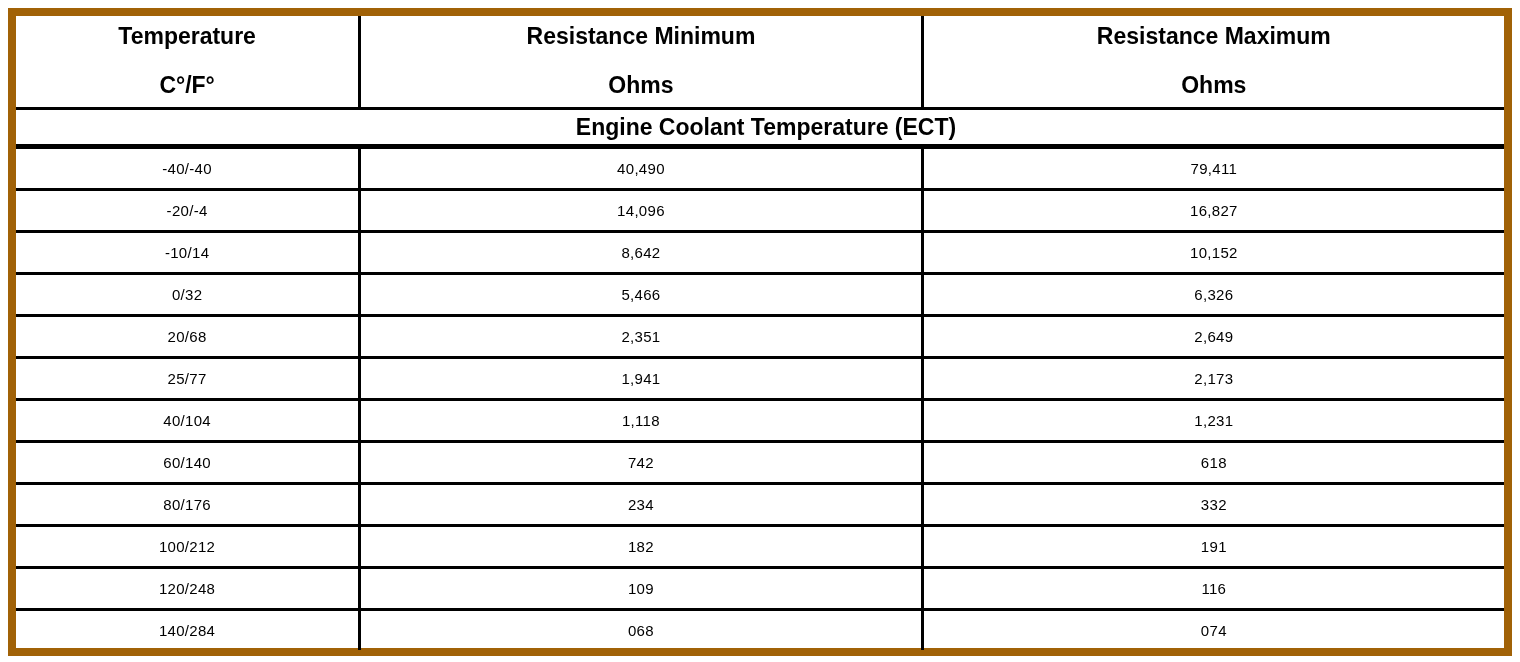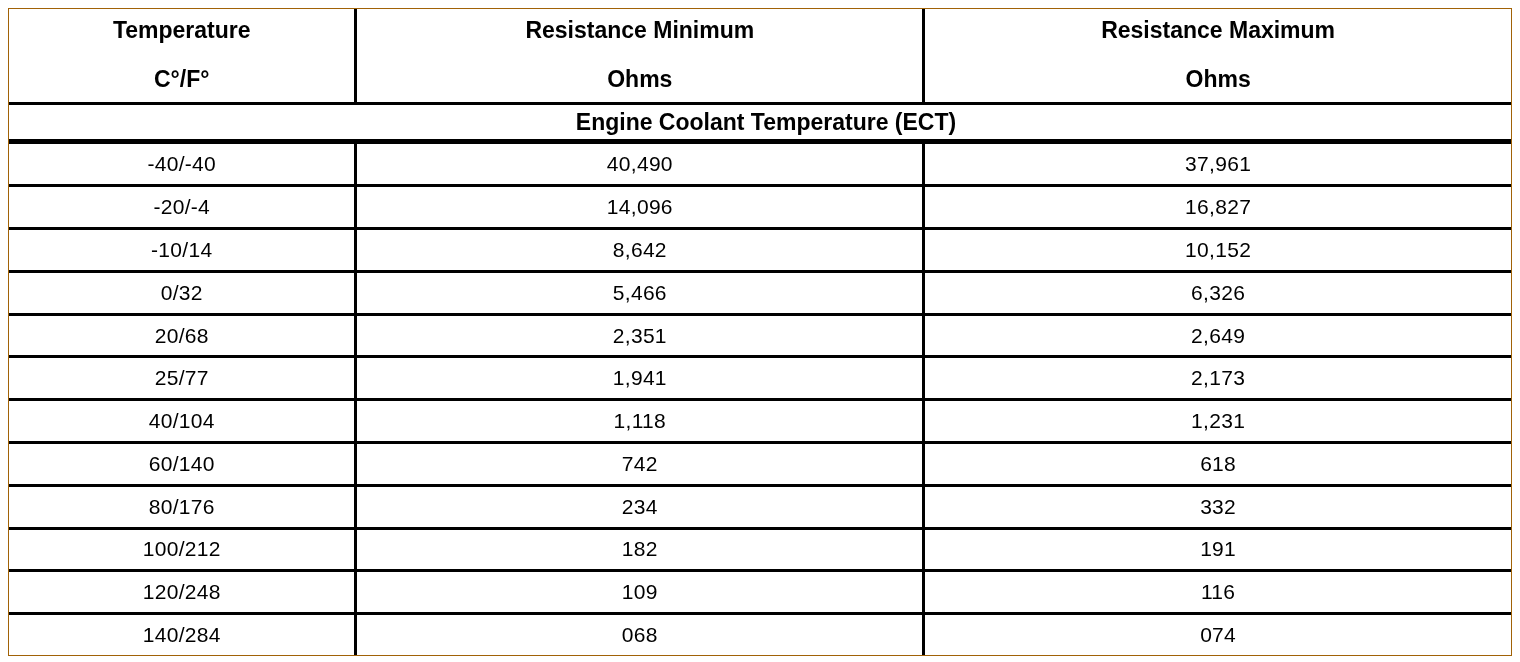--- a/index.html
+++ b/index.html
@@ -18,21 +18,21 @@
     height: 662px;
     background: #ffffff;
   }
   .table-frame {
     position: absolute;
     left: 8px;
     top: 8px;
     width: 1504px;
     height: 648px;
     box-sizing: border-box;
-    border: 1px solid #a16207;
+    border: 8px solid #a16207;
     background: #ffffff;
   }
   table.spec-table {
     width: 100%;
     height: 100%;
     border-collapse: collapse;
     table-layout: fixed;
   }
   .spec-table td, .spec-table th {
     padding: 0;
@@ -67,21 +67,21 @@
     height: 34px;
     font-weight: bold;
     font-size: 23px;
     padding-left: 12px;
   }
   
   tr.data-row td {
     border-bottom: 3px solid #000000;
     height: 39px;
     font-weight: normal;
-    font-size: 21px;
+    font-size: 15px;
     letter-spacing: 0.3px;
   }
   tr.data-row:last-child td {
     border-bottom: none;
     border-radius: 7px;
   }
 </style>
 </head>
 <body>
 
@@ -115,21 +115,21 @@
           </th>
         </tr>
 
         <tr class="section-row">
           <td colspan="3">Engine Coolant Temperature (ECT)</td>
         </tr>
 
         <tr class="data-row">
           <td class="vline">-40/-40</td>
           <td class="vline">40,490</td>
-          <td>37,961</td>
+          <td>79,411</td>
         </tr>
         <tr class="data-row">
           <td class="vline">-20/-4</td>
           <td class="vline">14,096</td>
           <td>16,827</td>
         </tr>
         <tr class="data-row">
           <td class="vline">-10/14</td>
           <td class="vline">8,642</td>
           <td>10,152</td>

